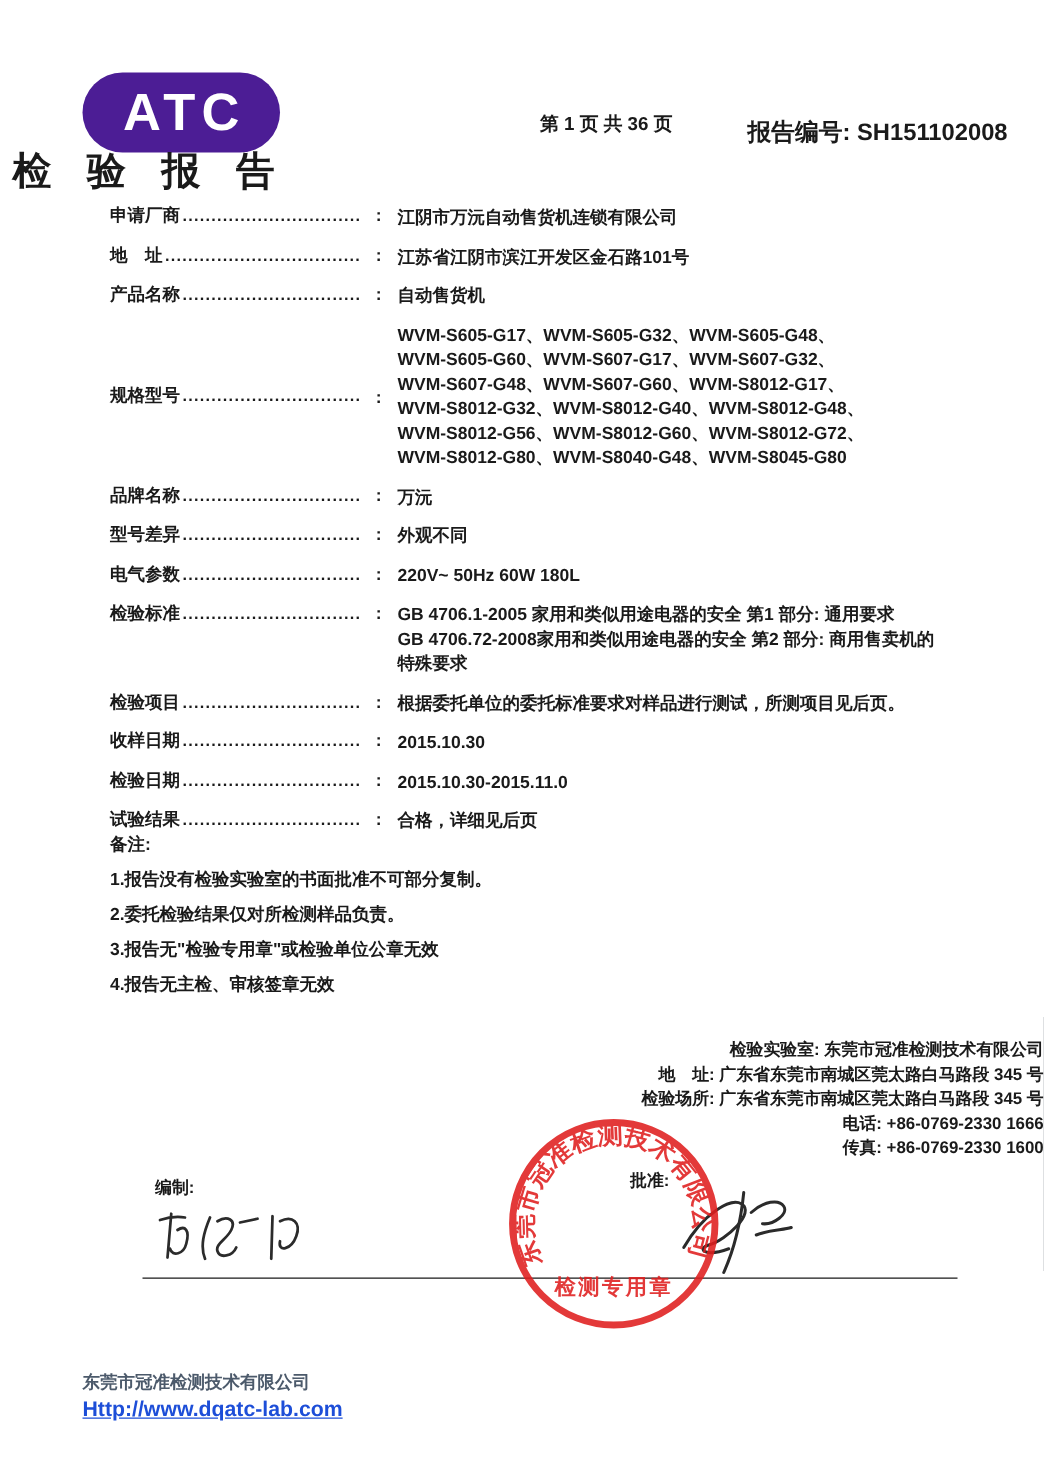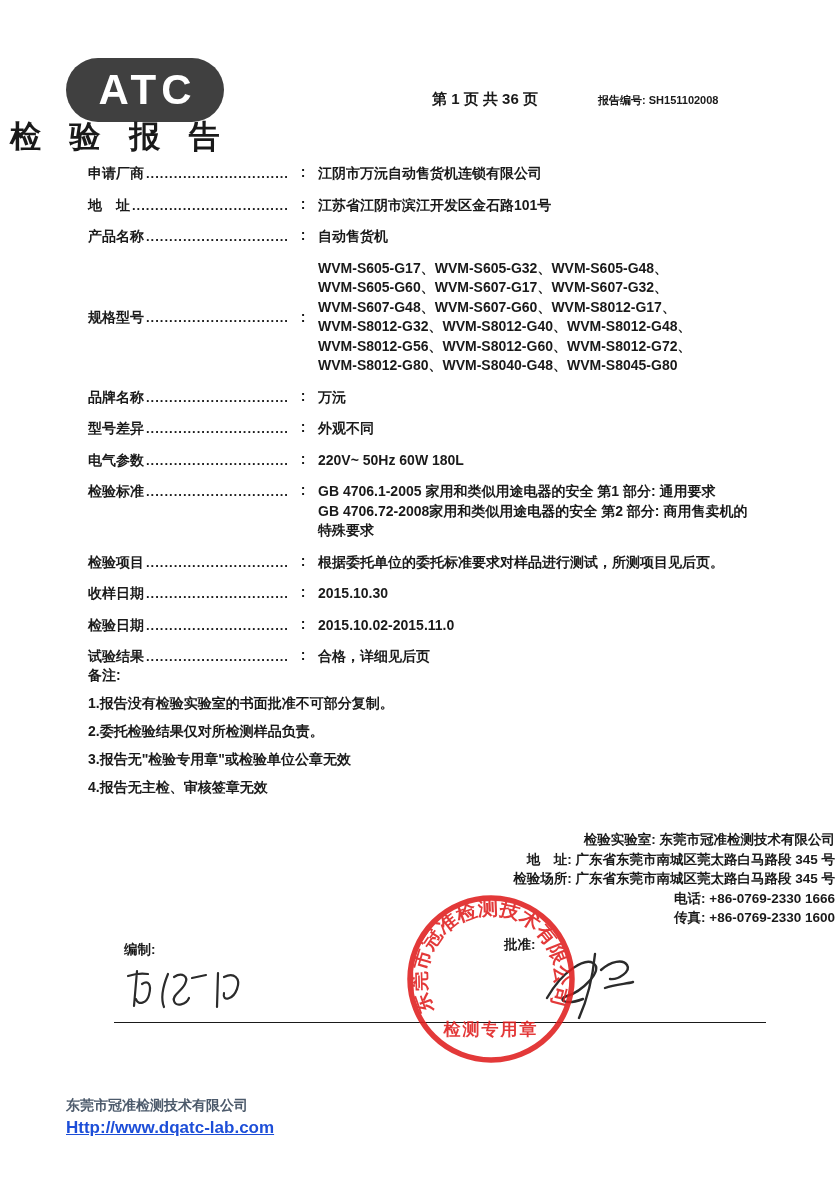--- a/index.html
+++ b/index.html
@@ -5,33 +5,33 @@
   * { margin:0; padding:0; box-sizing:border-box; }
   body { background:#9aa0a6; font-family:"Liberation Sans","DejaVu Sans",sans-serif; }
   .page {
     position:relative; width:835px; height:1181px; margin:0 auto;
     background:#ffffff; color:#1a1a1a; overflow:hidden;
   }
 
   
   .logo {
     position:absolute; left:66px; top:58px; width:158px; height:64px;
-    background:#404040; border-radius:32px;
+    background:#4c1d95; border-radius:32px;
     display:flex; align-items:center; justify-content:center;
   }
   .logo span {
     color:#ffffff; font-weight:700; font-size:42px; letter-spacing:5px;
     padding-left:5px; line-height:1;
   }
   .page-info {
     position:absolute; left:385px; top:90px; width:200px; text-align:center;
     font-size:15px; font-weight:700;
   }
   .report-no {
-    position:absolute; left:598px; top:93px; font-size:11px; font-weight:700;
+    position:absolute; left:598px; top:93px; font-size:19px; font-weight:700;
     white-space:nowrap;
   }
   .report-no span { font-weight:700; }
   .doc-title {
     position:absolute; left:0; right:0; top:116px; text-align:left;
     font-size:31px; font-weight:700; letter-spacing:10px; padding-left:10px;
   }
 
   
   .fields { position:absolute; left:88px; top:164px; width:680px; }
@@ -192,21 +192,21 @@
       <div class="sep-cell">:</div>
       <div class="value-cell">2015.10.30</div>
     </div>
 
     <div class="field-row">
       <div class="label-cell">
           <span class="field-label">检验日期</span>
           <span class="leader"></span>
         </div>
       <div class="sep-cell">:</div>
-      <div class="value-cell">2015.10.02-2015.11.0</div>
+      <div class="value-cell">2015.10.30-2015.11.0</div>
     </div>
 
     <div class="field-row">
       <div class="label-cell">
           <span class="field-label">试验结果</span>
           <span class="leader"></span>
         </div>
       <div class="sep-cell">:</div>
       <div class="value-cell">合格，详细见后页</div>
     </div>

